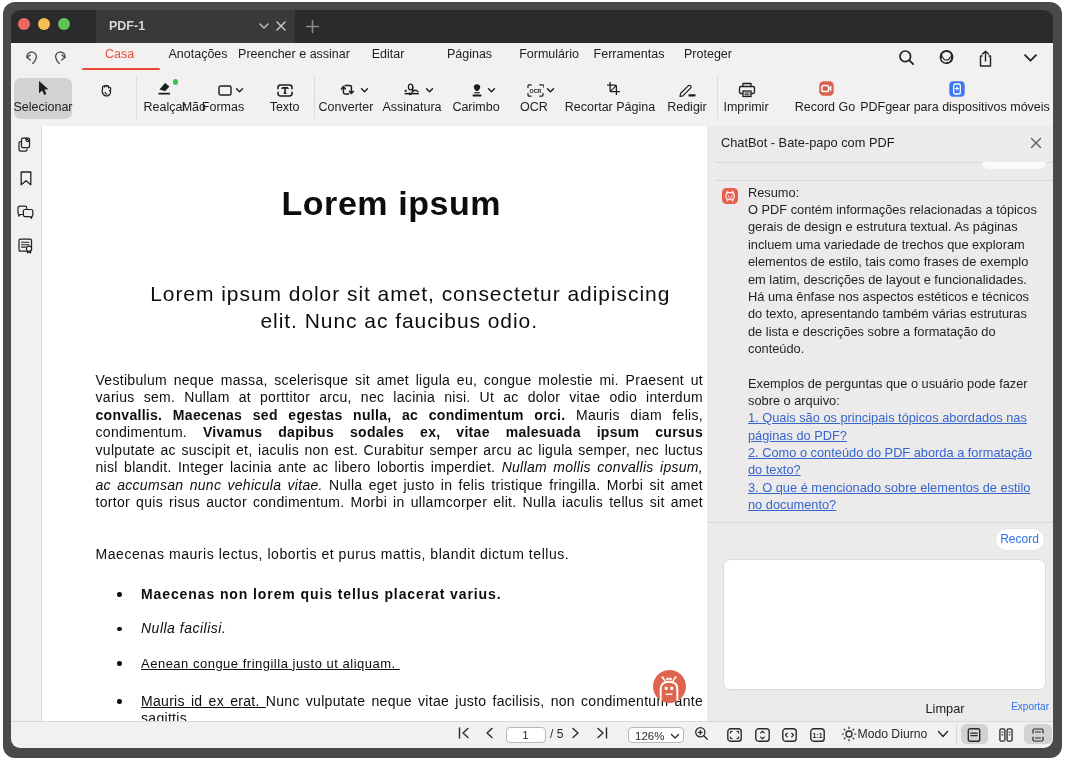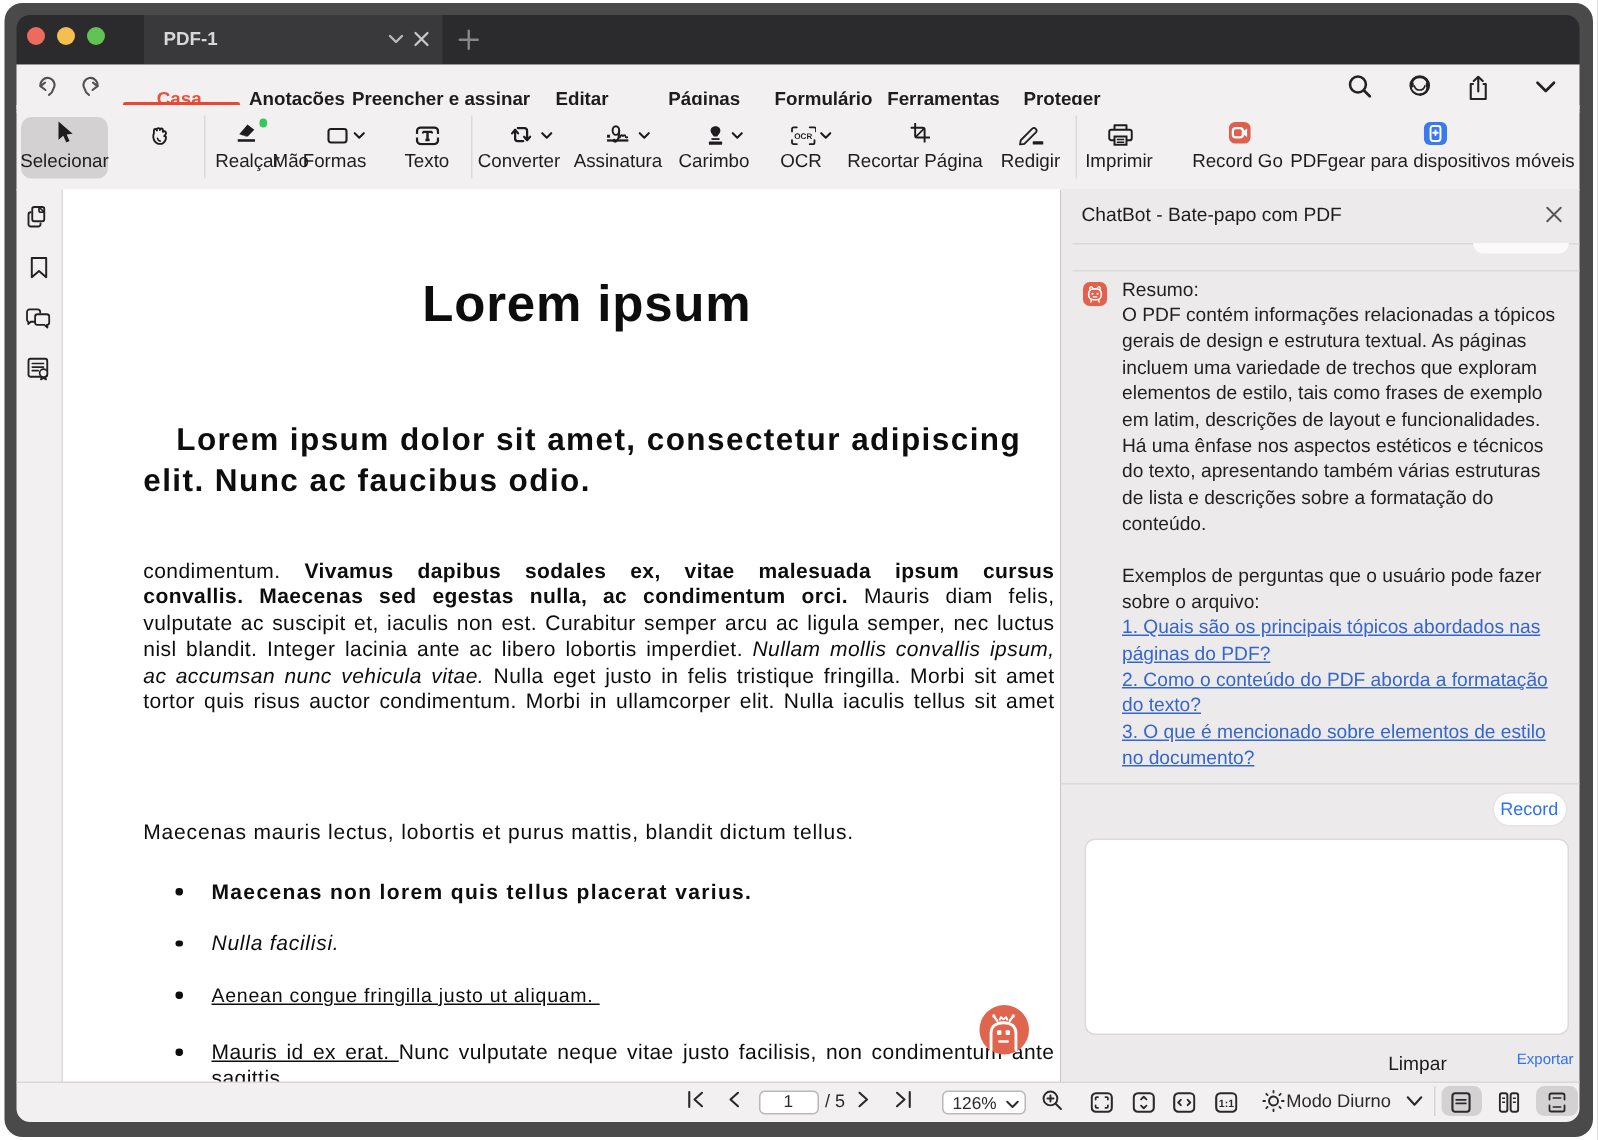--- a/index.html
+++ b/index.html
@@ -4,21 +4,21 @@
 <style>
   * { margin:0; padding:0; box-sizing:border-box; }
   html,body { width:1065px; height:760px; overflow:hidden; background:#fff; font-family:"Liberation Sans",sans-serif; }
   #stage { position:relative; width:1065px; height:760px; overflow:hidden; background:#fff; }
   .abs { position:absolute; }
   #frame { left:3px; top:2px; width:1059px; height:756px; background:#4a4a4b; border-radius:12px; }
   #titlebar { left:11px; top:10px; width:1042px; height:33px; background:#2b2b2d; border-radius:9px 9px 0 0; }
   .tl { position:absolute; top:8px; width:12px; height:12px; border-radius:50%; }
   #tab { position:absolute; left:85px; top:0; width:199px; height:33px; background:#39393b; }
   #menurow { left:11px; top:43px; width:1042px; height:30px; background:#f2f0f0; }
-  .mi { position:absolute; top:15px; height:16px; line-height:16px; font-size:12.5px; color:#1d1d1f; white-space:nowrap; transform:translateX(-50%);font-weight:bold; }
+  .mi { position:absolute; top:3px; height:16px; line-height:16px; font-size:12.5px; color:#1d1d1f; white-space:nowrap; transform:translateX(-50%); }
   #toolbar { left:11px; top:70px; width:1042px; height:56px; background:#f2f0f0; }
   .tlabel { position:absolute; top:30px; width:200px; left:50%; transform:translateX(-50%); font-size:12.5px; color:#1d1d1f; white-space:nowrap; text-align:center; }
   .sep { position:absolute; top:7px; width:1px; height:42px; background:#dcdadb; }
   .hline { position:absolute; height:1px; background:#d9d7d8; }
   #sidebar { left:11px; top:126px; width:31px; height:596px; background:#f2f0f0; border-right:1px solid #dddbdc; }
   #doc { left:42px; top:126px; width:665px; height:596px; background:#ffffff; overflow:hidden; }
   #panel { left:707px; top:126px; width:346px; height:596px; background:#edeaeb; }
   #statusbar { left:11px; top:722px; width:1042px; height:26px; background:#f2f0f0; border-radius:0 0 9px 9px; }
   .jl { text-align:justify; text-align-last:justify; }
   svg { display:block; }
@@ -226,27 +226,29 @@
     <svg style="position:absolute; left:7px; top:112px;" width="16" height="16" viewBox="0 0 16 16">
         <rect x="1" y="1.2" width="12.5" height="12" rx="1.4" stroke="#222224" stroke-width="1.25" fill="none"></rect>
         <path d="M3.5 4.3 H11 M3.5 6.7 H11 M3.5 9.1 H7.5" stroke="#222224" stroke-width="1.1" stroke-linecap="round"></path>
         <circle cx="11" cy="10.7" r="2.6" stroke="#222224" stroke-width="1.1" fill="#f2f0f0"></circle>
         <path d="M9.8 12.9 L9.3 15 L11 14 L12.7 15 L12.2 12.9" stroke="#222224" stroke-width="1.1" fill="none" stroke-linejoin="round"></path>
       </svg>
   </div>
 
   <div id="doc" class="abs" style="color:#0d0d0d;">
     <div style="position:absolute; left:45.5px; top:57.2px; width:607.5px; text-align:center; font-size:34px; line-height:40px; font-weight:bold; white-space:nowrap; letter-spacing:0.55px;">Lorem ipsum</div>
-    <div style="position:absolute; left:53.5px; top:153.5px; width:607.5px; font-size:21px; line-height:27px; font-weight:bold; letter-spacing:0.95px;">
+    <div style="position:absolute; left:53.5px; top:153.5px; width:607.5px; font-size:21px; line-height:27px; font-weight:normal; letter-spacing:0.95px;text-align:center;">
       <div style="white-space:nowrap;"><span style="display:inline-block; width:22px;"></span>Lorem ipsum dolor sit amet, consectetur adipiscing</div>
       <div style="white-space:nowrap;">elit. Nunc ac faucibus odio.</div>
     </div>
     <div style="position:absolute; left:53.5px; top:245.6px; width:607.5px; font-size:14px; line-height:17.5px; letter-spacing:0.3px;">
+      <div class="jl">Vestibulum neque massa, scelerisque sit amet ligula eu, congue molestie mi. Praesent ut</div>
+      <div class="jl">varius sem. Nullam at porttitor arcu, nec lacinia nisi. Ut ac dolor vitae odio interdum</div>
+      <div class="jl"><b>convallis. Maecenas sed egestas nulla, ac condimentum orci.</b> Mauris diam felis,</div>
       <div class="jl">condimentum. <b>Vivamus dapibus sodales ex, vitae malesuada ipsum cursus</b></div>
-      <div class="jl"><b>convallis. Maecenas sed egestas nulla, ac condimentum orci.</b> Mauris diam felis,</div>
       <div class="jl">vulputate ac suscipit et, iaculis non est. Curabitur semper arcu ac ligula semper, nec luctus</div>
       <div class="jl">nisl blandit. Integer lacinia ante ac libero lobortis imperdiet. <i>Nullam mollis convallis ipsum,</i></div>
       <div class="jl"><i>ac accumsan nunc vehicula vitae.</i> Nulla eget justo in felis tristique fringilla. Morbi sit amet</div>
       <div class="jl">tortor quis risus auctor condimentum. Morbi in ullamcorper elit. Nulla iaculis tellus sit amet</div>
     </div>
     <div style="position:absolute; left:53.5px; top:419.6px; width:607.5px; font-size:14px; line-height:17.5px; letter-spacing:0.55px;">Maecenas mauris lectus, lobortis et purus mattis, blandit dictum tellus.</div>
     <div style="position:absolute; left:75.2px; top:466px; width:4.6px; height:4.6px; border-radius:50%; background:#0d0d0d;"></div>
     <div style="position:absolute; left:99px; top:459.6px; font-size:14px; line-height:17.5px; font-weight:bold; letter-spacing:0.9px;">Maecenas non lorem quis tellus placerat varius.</div>
     <div style="position:absolute; left:75.2px; top:500.6px; width:4.6px; height:4.6px; border-radius:50%; background:#0d0d0d;"></div>
     <div style="position:absolute; left:99px; top:494.2px; font-size:14px; line-height:17.5px; font-style:italic; letter-spacing:0.5px;">Nulla facilisi.</div>

